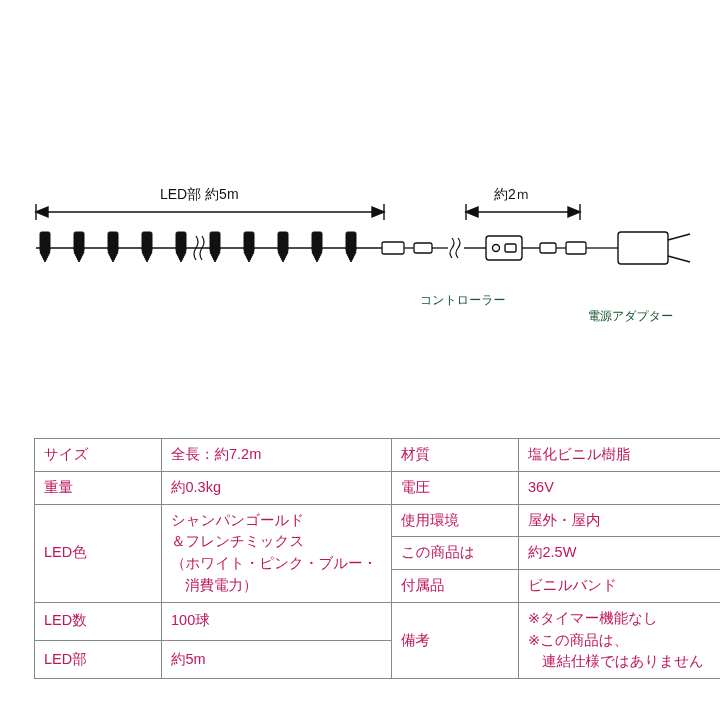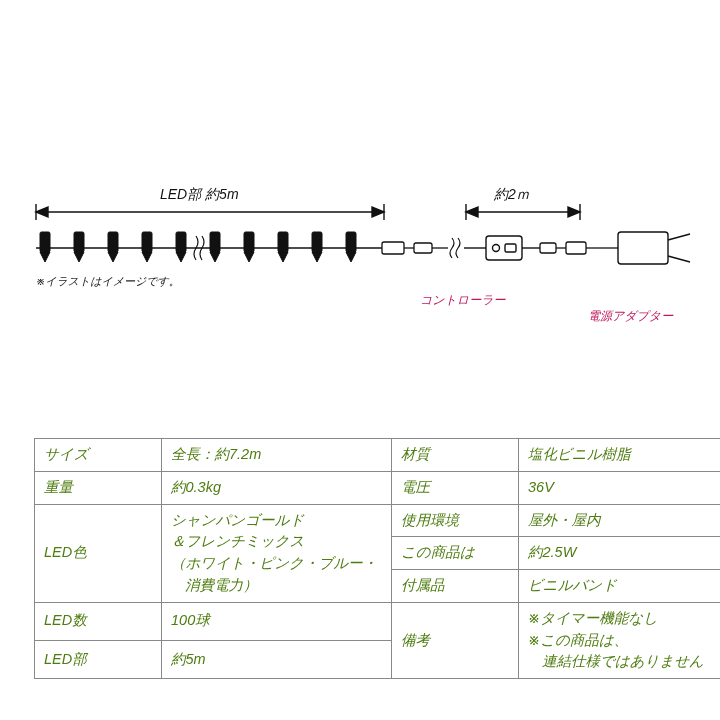--- a/index.html
+++ b/index.html
@@ -12,21 +12,20 @@
     background: #ffffff;
     font-family: "Liberation Sans", "DejaVu Sans", sans-serif;
     color: #1a1a1a;
     position: relative;
     overflow: hidden;
   }
   .page {
     position: relative;
     width: 596px;
     height: 720px;
-    font-style: italic;
   }
 
   
   .diagram {
     position: absolute;
     left: 0;
     top: 0;
     width: 720px;
     height: 400px;
   }
@@ -39,21 +38,21 @@
     font-size: 14px;
     color: #111;
     white-space: nowrap;
   }
   #led-dim-label { left: 160px; top: 186px; }
   #adapter-dim-label { left: 494px; top: 186px; text-align: right; }
 
   .part-label {
     position: absolute;
     font-size: 12px;
-    color: #be185d;
+    color: #14532d;
     white-space: nowrap;
   }
   #controller-label { left: 420px; top: 292px; }
   #adapter-label { left: 588px; top: 308px; }
 
   .note-small {
     position: absolute;
     left: 36px;
     top: 274px;
     font-size: 11px;
@@ -78,21 +77,21 @@
     width: 654px;
   }
   table.spec {
     border-collapse: collapse;
     width: 654px;
     table-layout: fixed;
   }
   table.spec td {
     border: 1px solid #888888;
     font-size: 14.5px;
-    color: #4d7c0f;
+    color: #be185d;
     padding: 5px 9px;
     vertical-align: middle;
     line-height: 1.5;
   }
   td.k { width: 108px; }
   td.v { width: 211px; }
   td.k2 { width: 108px; }
   td.v2 { width: 227px; }
   td.multi {
     line-height: 1.55;
@@ -214,21 +213,20 @@
     </svg>
 
     <div class="dim-label" id="led-dim-label">LED部 約5m</div>
 
     <div class="dim-label" id="adapter-dim-label">約2ｍ</div>
 
     <div class="part-label" id="controller-label">コントローラー</div>
 
     <div class="part-label" id="adapter-label">電源アダプター</div>
 
-    <div class="note-small">※イラストはイメージです。</div>
 
   </div>
 
   <div class="spec-wrap">
     <table class="spec">
       <tbody>
         <tr>
           <td class="k">サイズ</td>
           <td class="v">全長：約7.2m</td>
           <td class="k2">材質</td>

